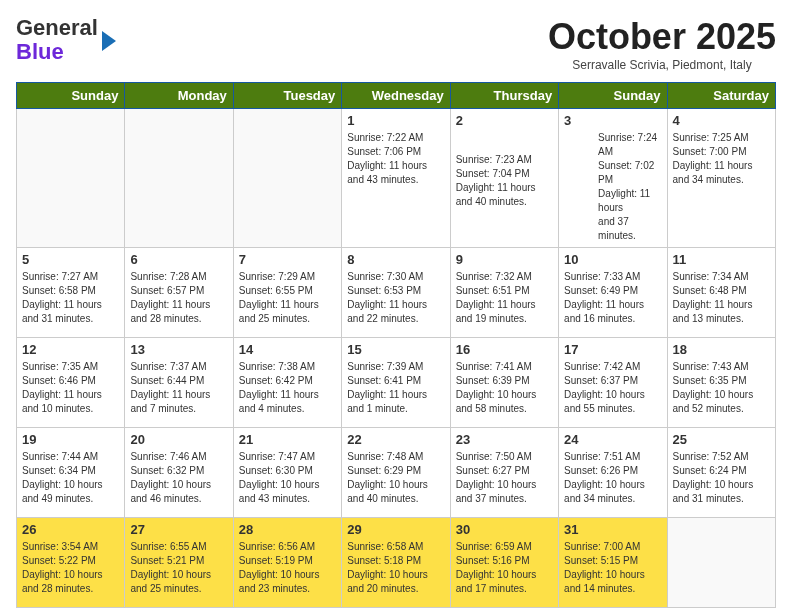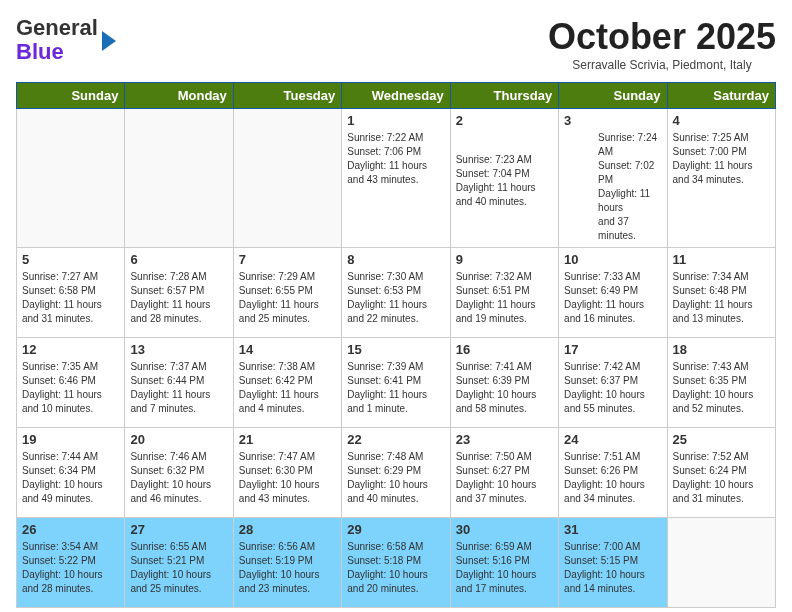--- a/index.html
+++ b/index.html
@@ -83,21 +83,21 @@
       font-weight: bold;
       margin-bottom: 3px;
       display: block;
     }
     .day-info {
       font-size: 10px;
       line-height: 1.4;
       color: #333;
     }
     .last-row td {
-      background: #7dd3fc;
+      background: #fde047;
     }
   </style>
 </head>
 <body>
 
 <div class="header">
   <div class="logo">
     <div>
       <div class="logo-text">
         <span class="general">General</span><br>

